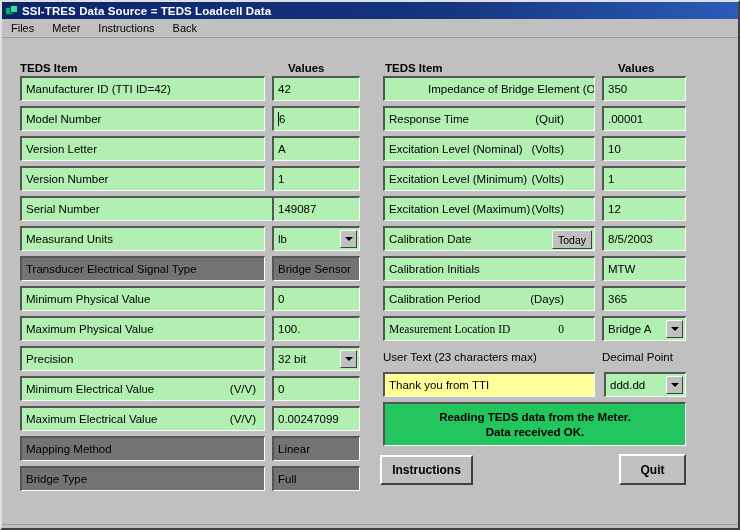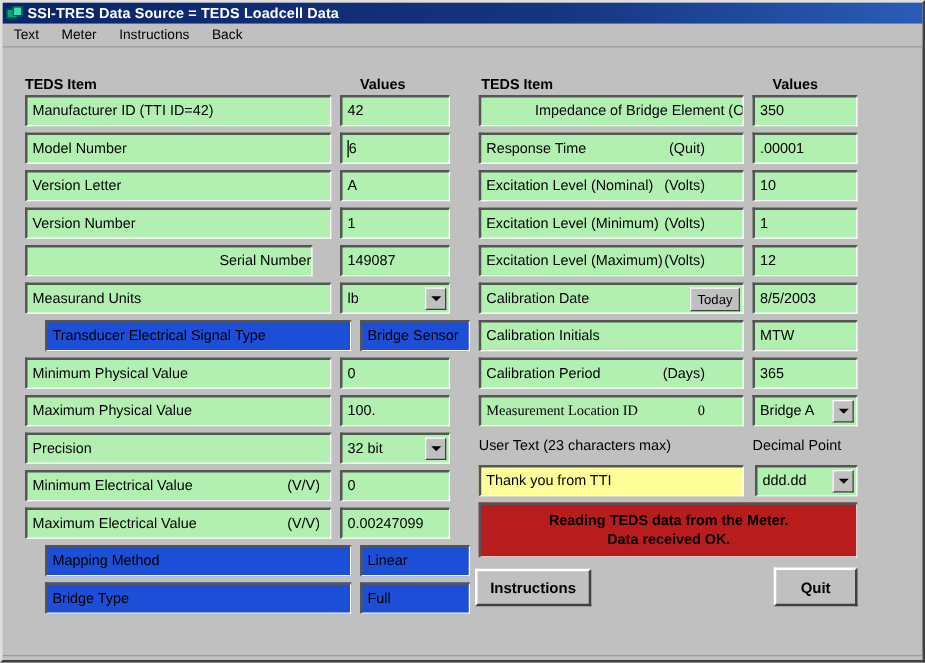--- a/index.html
+++ b/index.html
@@ -103,21 +103,21 @@
     border-right: 1px solid #ffffff;
     border-bottom: 1px solid #ffffff;
     display: flex;
     align-items: center;
     font-size: 11.5px;
     color: #000;
     padding-left: 4px;
     overflow: hidden;
     white-space: nowrap;
   }
-  .fieldbox.orange { background: #1d4ed8; margin-left: 16px; }
+  .fieldbox.orange { background: #737373; }
   .fieldbox.yellow { background: #ffff99; }
   .fieldbox .unit {
     position: absolute;
     right: 8px;
     font-size: 11.5px;
   }
   .fieldbox .unit.wide { right: 30px; }
 
   
   .combo {
@@ -184,21 +184,21 @@
     position: absolute;
     font-size: 11.5px;
     color: #000;
     white-space: nowrap;
   }
 
   
   .status-panel {
     position: absolute;
     box-sizing: border-box;
-    background: #b91c1c;
+    background: #22c55e;
     border-left: 2px solid #555555;
     border-top: 2px solid #555555;
     border-right: 1px solid #ffffff;
     border-bottom: 1px solid #ffffff;
     display: flex; flex-direction: column;
     align-items: center; justify-content: center;
     font-size: 11.5px; font-weight: bold; color: #000;
     line-height: 15px;
     text-align: center;
   }
@@ -233,21 +233,21 @@
 
   <div class="titlebar">
     <span class="title-icon">
       <span class="b1"></span>
         <span class="b2"></span>
     </span>
     <span class="title-text">SSI-TRES  Data Source = TEDS Loadcell Data</span>
   </div>
 
   <div class="menubar">
-    <div class="menu-item">Text</div>
+    <div class="menu-item">Files</div>
     <div class="menu-item">Meter</div>
     <div class="menu-item">Instructions</div>
     <div class="menu-item">Back</div>
   </div>
 
 
   <div class="col-head" style="left:18px; top:60px;">TEDS Item</div>
   <div class="col-head" style="left:286px; top:60px;">Values</div>
   <div class="col-head" style="left:383px; top:60px;">TEDS Item</div>
   <div class="col-head" style="left:616px; top:60px;">Values</div>
@@ -271,21 +271,21 @@
       </div>
       <div class="fieldbox" style="left: 270px; top: 134px; width: 88px;">
         <span>A</span>
       </div>
       <div class="fieldbox" style="left: 18px; top: 164px; width: 245px;">
         <span>Version Number</span>
       </div>
       <div class="fieldbox" style="left: 270px; top: 164px; width: 88px;">
         <span>1</span>
       </div>
-      <div class="fieldbox" style="left: 18px; top: 194px; width: 230px; justify-content: flex-end;">
+      <div class="fieldbox" style="left: 18px; top: 194px; width: 254px;">
         <span>Serial Number</span>
       </div>
       <div class="fieldbox" style="left: 270px; top: 194px; width: 88px;">
         <span>149087</span>
       </div>
       <div class="fieldbox" style="left: 18px; top: 224px; width: 245px;">
         <span>Measurand Units</span>
       </div>
       <div class="combo" style="left: 270px; top: 224px; width: 88px;">
         <span>lb</span>

